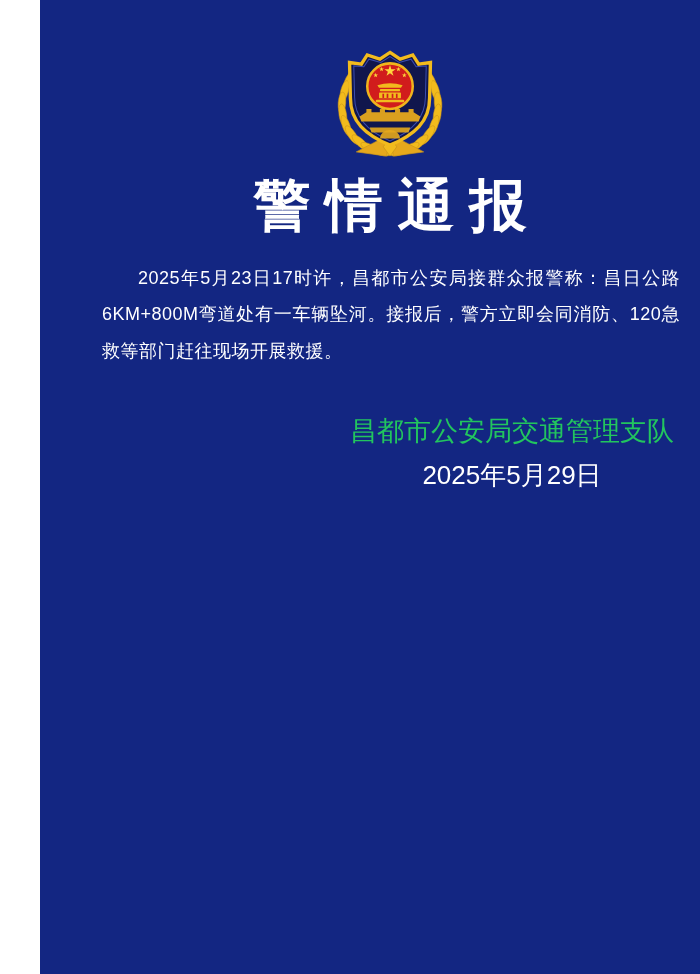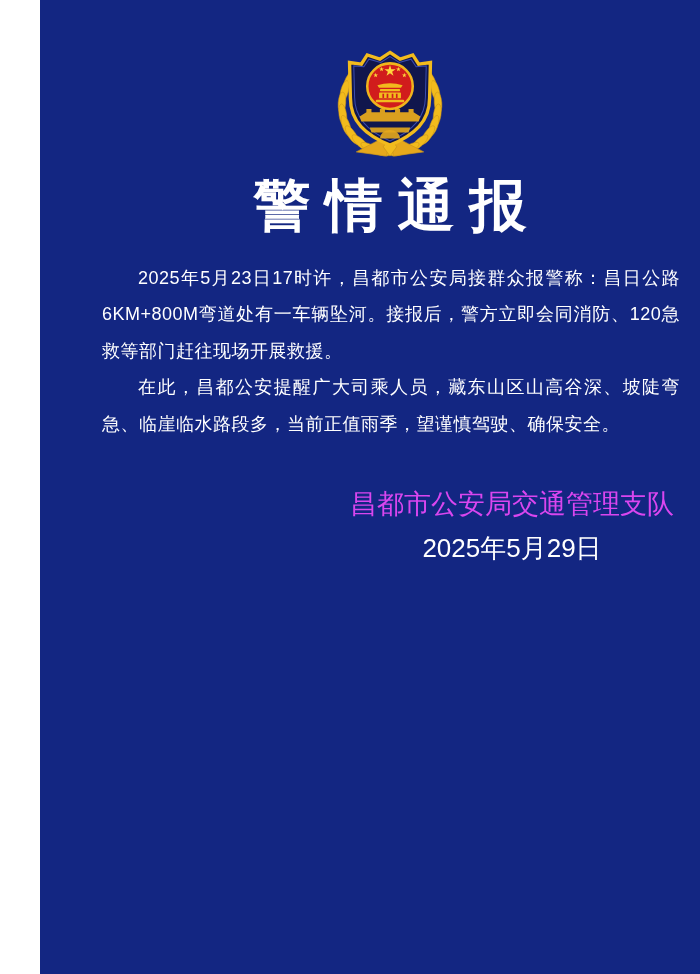--- a/index.html
+++ b/index.html
@@ -45,21 +45,21 @@
   .signature {
     margin-top: 44px;
     padding-right: 66px;
     text-align: right;
   }
   .sig-inner {
     display: inline-block;
     text-align: center;
   }
   .sig-unit {
-    color: #d946ef;
+    color: #22c55e;
     font-size: 27px;
     line-height: 36px;
   }
   .sig-date {
     color: #ffffff;
     font-size: 26px;
     line-height: 36px;
     margin-top: 8px;
   }
 </style>
@@ -132,21 +132,20 @@
         <rect x="72" y="55" width="2" height="5"></rect>
         <rect x="77" y="55" width="2" height="5"></rect>
       </g>
     </svg>
   </div>
 
   <h1 class="notice-title">警情通报</h1>
 
   <div class="content">
     <p>2025年5月23日17时许，昌都市公安局接群众报警称：昌日公路6KM+800M弯道处有一车辆坠河。接报后，警方立即会同消防、120急救等部门赶往现场开展救援。</p>
-    <p>在此，昌都公安提醒广大司乘人员，藏东山区山高谷深、坡陡弯急、临崖临水路段多，当前正值雨季，望谨慎驾驶、确保安全。</p>
   </div>
 
   <div class="signature">
     <div class="sig-inner">
       <div class="sig-unit">昌都市公安局交通管理支队</div>
       <div class="sig-date">2025年5月29日</div>
     </div>
   </div>
 
 </div>

